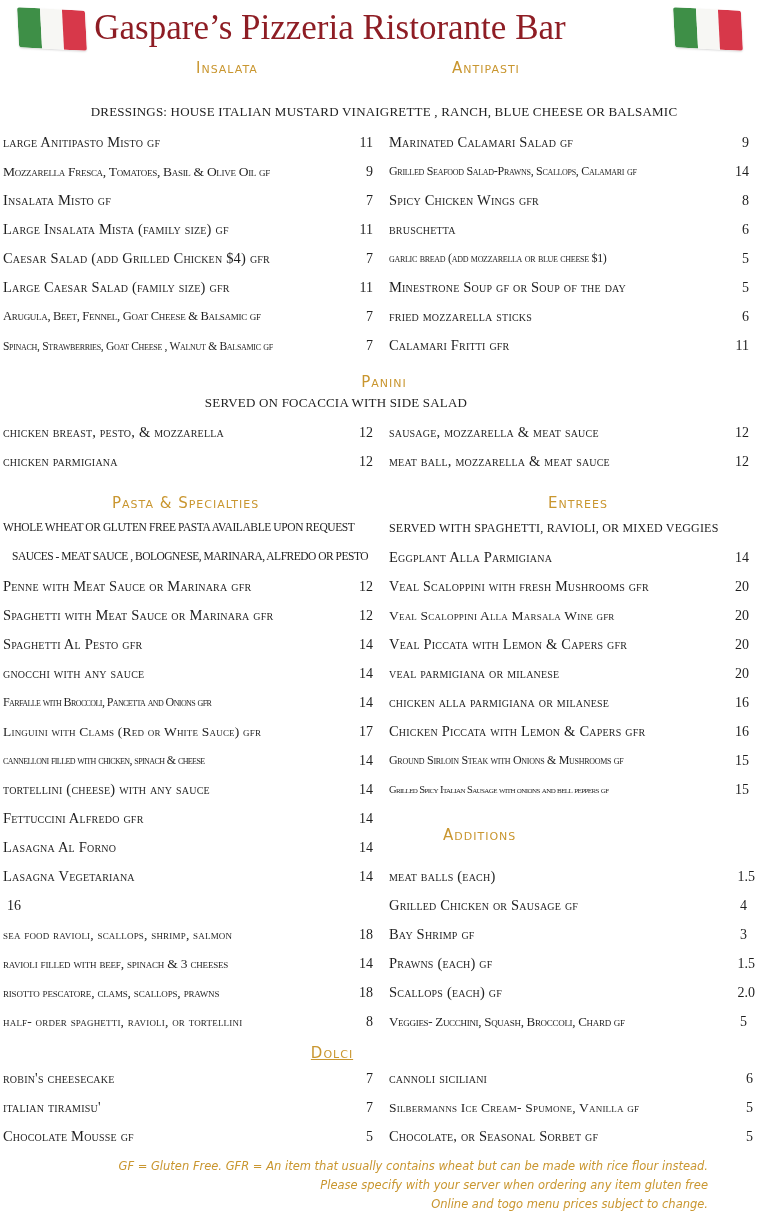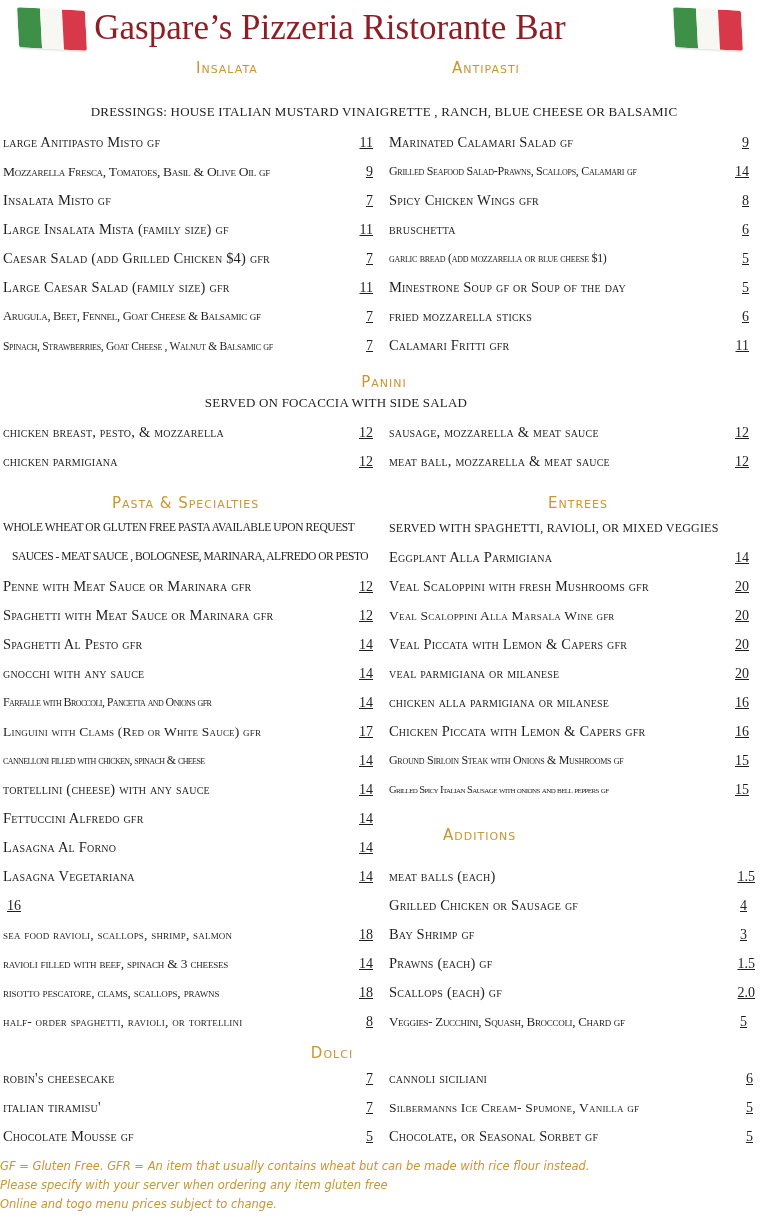--- a/index.html
+++ b/index.html
@@ -9,26 +9,26 @@
   .flag { width: 68px; height: 40px; display: flex; transform: skewY(6deg) rotate(-3deg); border-radius: 3px; overflow: hidden; box-shadow: 0 1px 2px rgba(0,0,0,0.15); }
   .flag span { flex: 1; }
   .flag .g { background: #3e8f47; }
   .flag .w { background: #f7f7f4; }
   .flag .r { background: #d7384a; }
   .heading { font-family: "DejaVu Sans", sans-serif; color: #c9962f; font-size: 15px; font-variant: small-caps; letter-spacing: 1px; white-space: nowrap; }
   .note { font-family: "Liberation Serif", serif; font-size: 13px; text-transform: uppercase; color: #222; white-space: nowrap; letter-spacing: 0.2px; }
   .row { height: 29px; display: flex; align-items: center; }
   .item { font-family: "Liberation Serif", serif; font-size: 14.5px; font-variant: small-caps; white-space: nowrap; overflow: hidden; color: #1f1f1f; letter-spacing: 0.2px; }
   .item.cond { font-size: 12.5px; letter-spacing: -0.3px; }
-  .price { font-family: "Liberation Serif", serif; font-size: 14px; text-align: right; color: #1f1f1f; text-decoration: underline; }
+  .price { font-family: "Liberation Serif", serif; font-size: 14px; text-align: right; color: #1f1f1f; }
   .left-col .item { width: 352px; }
   .left-col .price { width: 18px; }
   .right-col .item { width: 338px; }
   .right-col .price { width: 22px; }
-  .footer { left: 0; width: 708px; text-align: left; font-family: "DejaVu Sans", sans-serif; font-style: italic; color: #c9962f; font-size: 11.5px; line-height: 19px; }
+  .footer { left: 0; width: 708px; text-align: right; font-family: "DejaVu Sans", sans-serif; font-style: italic; color: #c9962f; font-size: 11.5px; line-height: 19px; }
 </style>
 </head>
 <body>
 
 <div class="abs flag" style="left:18px; top:9px;">
   <span class="g"></span>
     <span class="w"></span>
     <span class="r"></span>
 </div>
 <div class="abs title">Gaspare’s Pizzeria Ristorante Bar</div>
@@ -267,21 +267,21 @@
   <div class="row">
       <span class="item">Scallops (each) gf</span>
       <span class="price" style="width:28px;">2.0</span>
     </div>
   <div class="row">
       <span class="item cond" style="font-size:13px;">Veggies- Zucchini, Squash, Broccoli, Chard gf</span>
       <span class="price" style="width:20px;">5</span>
     </div>
 </div>
 
-<div class="abs heading" style="left:0; width:664px; text-align:center; top:1044px;">Dolci</div>
+<div class="abs heading" style="left:0; width:664px; text-align:center; top:1044px;text-decoration:underline;">Dolci</div>
 <div class="abs left-col" style="left:3px; top:1064px;">
   <div class="row">
       <span class="item">robin's cheesecake</span>
       <span class="price">7</span>
     </div>
   <div class="row">
       <span class="item">italian tiramisu'</span>
       <span class="price">7</span>
     </div>
   <div class="row">

